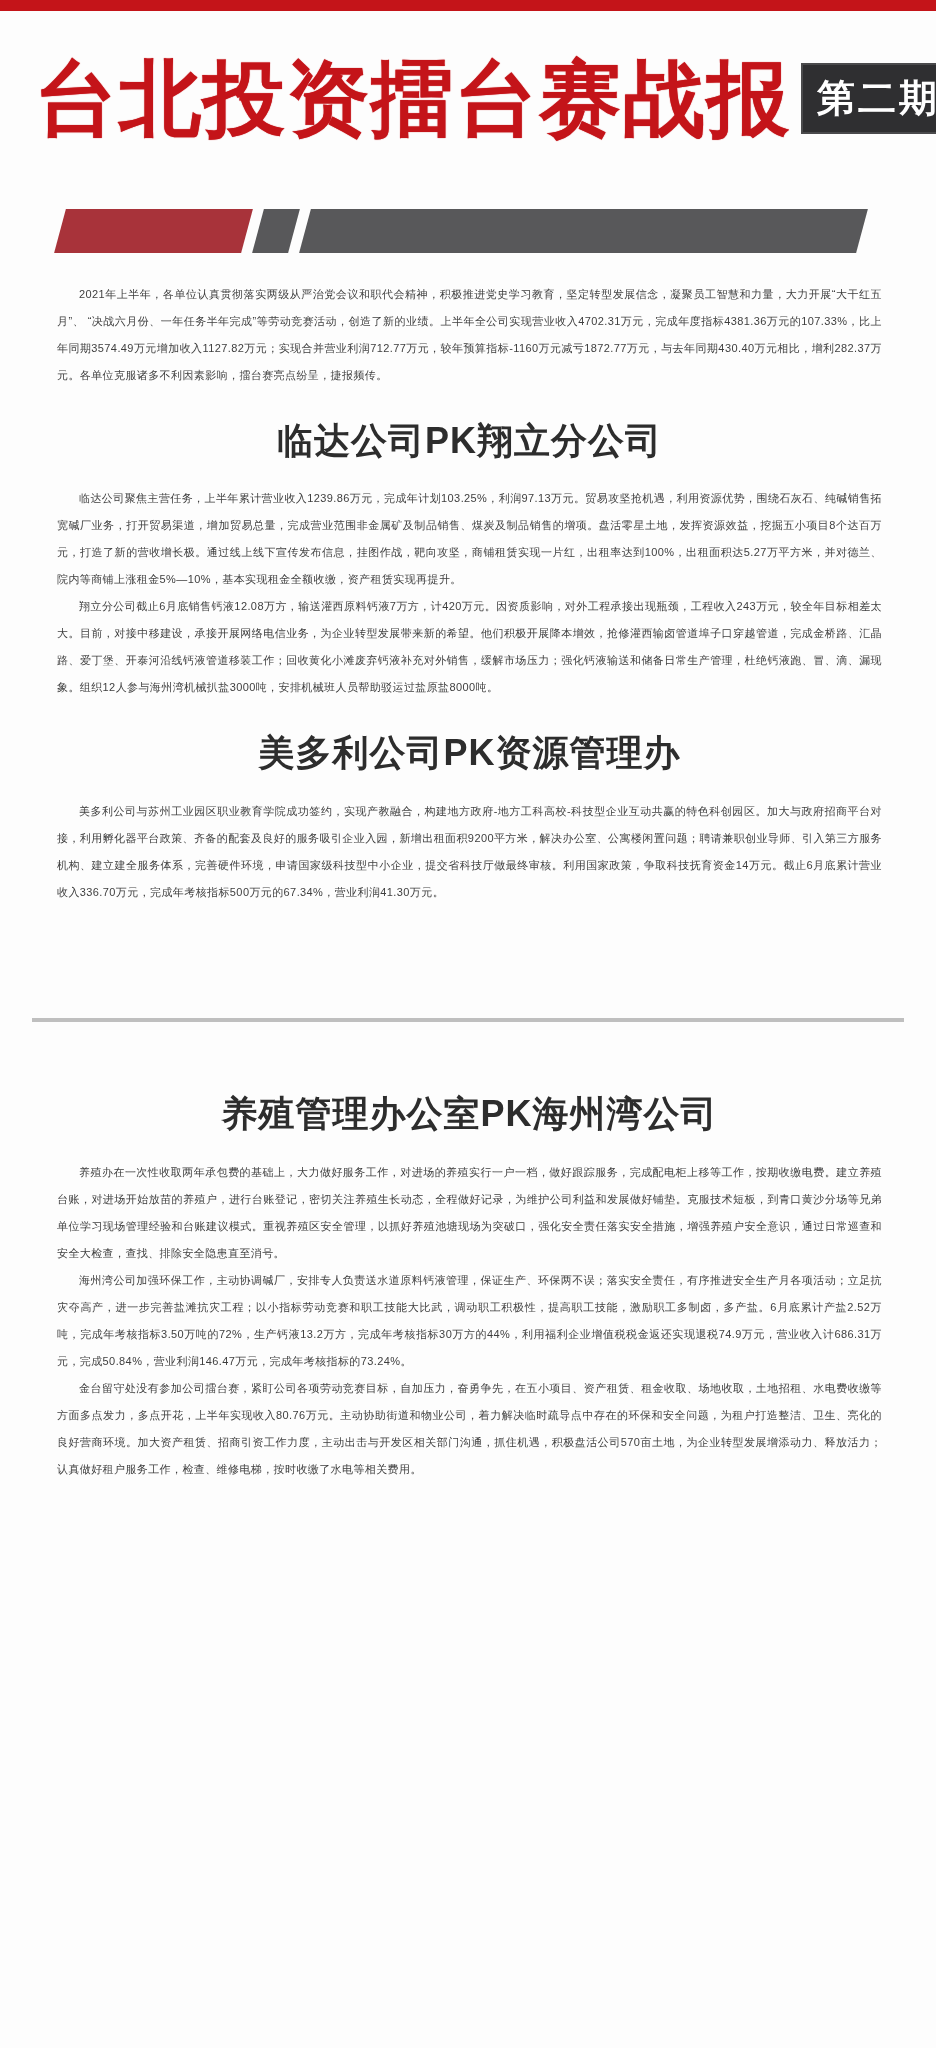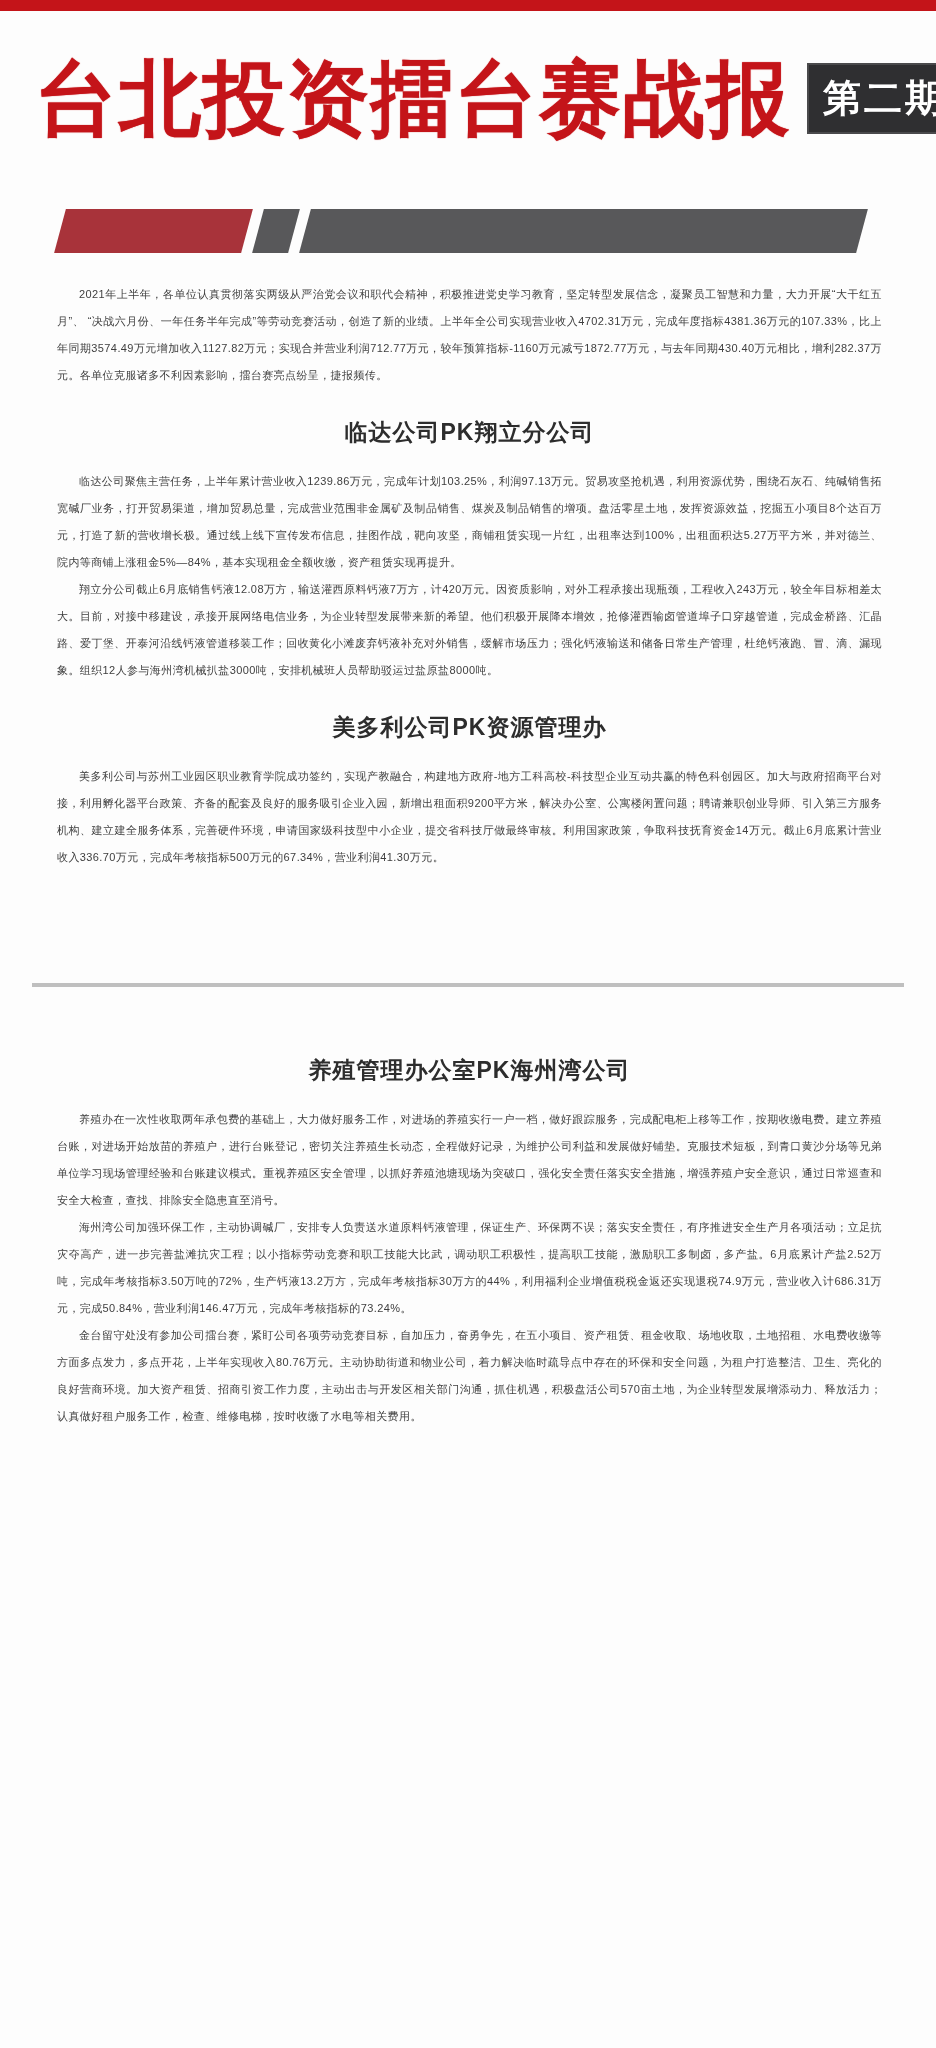--- a/index.html
+++ b/index.html
@@ -17,21 +17,21 @@
   body{
     width:936px;min-height:2048px;margin:0 auto;
     background:var(--page-bg);
     font-family:"Liberation Sans","DejaVu Sans",sans-serif;
     color:var(--body-text);
     overflow-x:hidden;
   }
   .top-bar{height:11px;width:100%;background:var(--accent-red);}
   .masthead{
     margin:42px 30px 0 35px;
-    display:flex;align-items:center;gap:16px;
+    display:flex;align-items:center;gap:10px;
   }
   .title{
     color:var(--accent-red);
     font-size:82px;line-height:1.12;
     font-weight:900;letter-spacing:2px;
     text-shadow:0 0 1px currentColor;
     white-space:nowrap;
   }
   .issue-badge{
     display:inline-block;
@@ -55,21 +55,21 @@
   .para{
     font-size:11px;line-height:27px;
     text-align:justify;
     text-indent:2em;
     letter-spacing:0.4px;
   }
   .intro{margin-top:28px;}
   .sec-heading{
     margin-top:28px;
     text-align:center;
-    font-size:23px;line-height:1.35;
+    font-size:36px;line-height:1.35;
     font-weight:800;
     color:var(--heading-color);
     letter-spacing:1px;
   }
   .sec-heading + .para{margin-top:20px;}
   .page-divider{
     border:none;height:4px;
     background:var(--divider-color);
     margin:112px -22px 0 -25px;
   }
@@ -92,21 +92,21 @@
     <span class="bar bar-dark-small"></span>
     <span class="bar bar-dark-long"></span>
   </div>
 
   <main class="content">
 
     <p class="para intro">2021年上半年，各单位认真贯彻落实两级从严治党会议和职代会精神，积极推进党史学习教育，坚定转型发展信念，凝聚员工智慧和力量，大力开展“大干红五月”、 “决战六月份、一年任务半年完成”等劳动竞赛活动，创造了新的业绩。上半年全公司实现营业收入4702.31万元，完成年度指标4381.36万元的107.33%，比上年同期3574.49万元增加收入1127.82万元；实现合并营业利润712.77万元，较年预算指标-1160万元减亏1872.77万元，与去年同期430.40万元相比，增利282.37万元。各单位克服诸多不利因素影响，擂台赛亮点纷呈，捷报频传。</p>
 
     <section>
       <h2 class="sec-heading">临达公司PK翔立分公司</h2>
-      <p class="para">临达公司聚焦主营任务，上半年累计营业收入1239.86万元，完成年计划103.25%，利润97.13万元。贸易攻坚抢机遇，利用资源优势，围绕石灰石、纯碱销售拓宽碱厂业务，打开贸易渠道，增加贸易总量，完成营业范围非金属矿及制品销售、煤炭及制品销售的增项。盘活零星土地，发挥资源效益，挖掘五小项目8个达百万元，打造了新的营收增长极。通过线上线下宣传发布信息，挂图作战，靶向攻坚，商铺租赁实现一片红，出租率达到100%，出租面积达5.27万平方米，并对德兰、院内等商铺上涨租金5%—84%，基本实现租金全额收缴，资产租赁实现再提升。</p>
+      <p class="para">临达公司聚焦主营任务，上半年累计营业收入1239.86万元，完成年计划103.25%，利润97.13万元。贸易攻坚抢机遇，利用资源优势，围绕石灰石、纯碱销售拓宽碱厂业务，打开贸易渠道，增加贸易总量，完成营业范围非金属矿及制品销售、煤炭及制品销售的增项。盘活零星土地，发挥资源效益，挖掘五小项目8个达百万元，打造了新的营收增长极。通过线上线下宣传发布信息，挂图作战，靶向攻坚，商铺租赁实现一片红，出租率达到100%，出租面积达5.27万平方米，并对德兰、院内等商铺上涨租金5%—10%，基本实现租金全额收缴，资产租赁实现再提升。</p>
       <p class="para">翔立分公司截止6月底销售钙液12.08万方，输送灌西原料钙液7万方，计420万元。因资质影响，对外工程承接出现瓶颈，工程收入243万元，较全年目标相差太大。目前，对接中移建设，承接开展网络电信业务，为企业转型发展带来新的希望。他们积极开展降本增效，抢修灌西输卤管道埠子口穿越管道，完成金桥路、汇晶路、爱丁堡、开泰河沿线钙液管道移装工作；回收黄化小滩废弃钙液补充对外销售，缓解市场压力；强化钙液输送和储备日常生产管理，杜绝钙液跑、冒、滴、漏现象。组织12人参与海州湾机械扒盐3000吨，安排机械班人员帮助驳运过盐原盐8000吨。</p>
     </section>
 
     <section>
       <h2 class="sec-heading">美多利公司PK资源管理办</h2>
       <p class="para">美多利公司与苏州工业园区职业教育学院成功签约，实现产教融合，构建地方政府-地方工科高校-科技型企业互动共赢的特色科创园区。加大与政府招商平台对接，利用孵化器平台政策、齐备的配套及良好的服务吸引企业入园，新增出租面积9200平方米，解决办公室、公寓楼闲置问题；聘请兼职创业导师、引入第三方服务机构、建立建全服务体系，完善硬件环境，申请国家级科技型中小企业，提交省科技厅做最终审核。利用国家政策，争取科技抚育资金14万元。截止6月底累计营业收入336.70万元，完成年考核指标500万元的67.34%，营业利润41.30万元。</p>
     </section>
 
     <hr class="page-divider">
 

